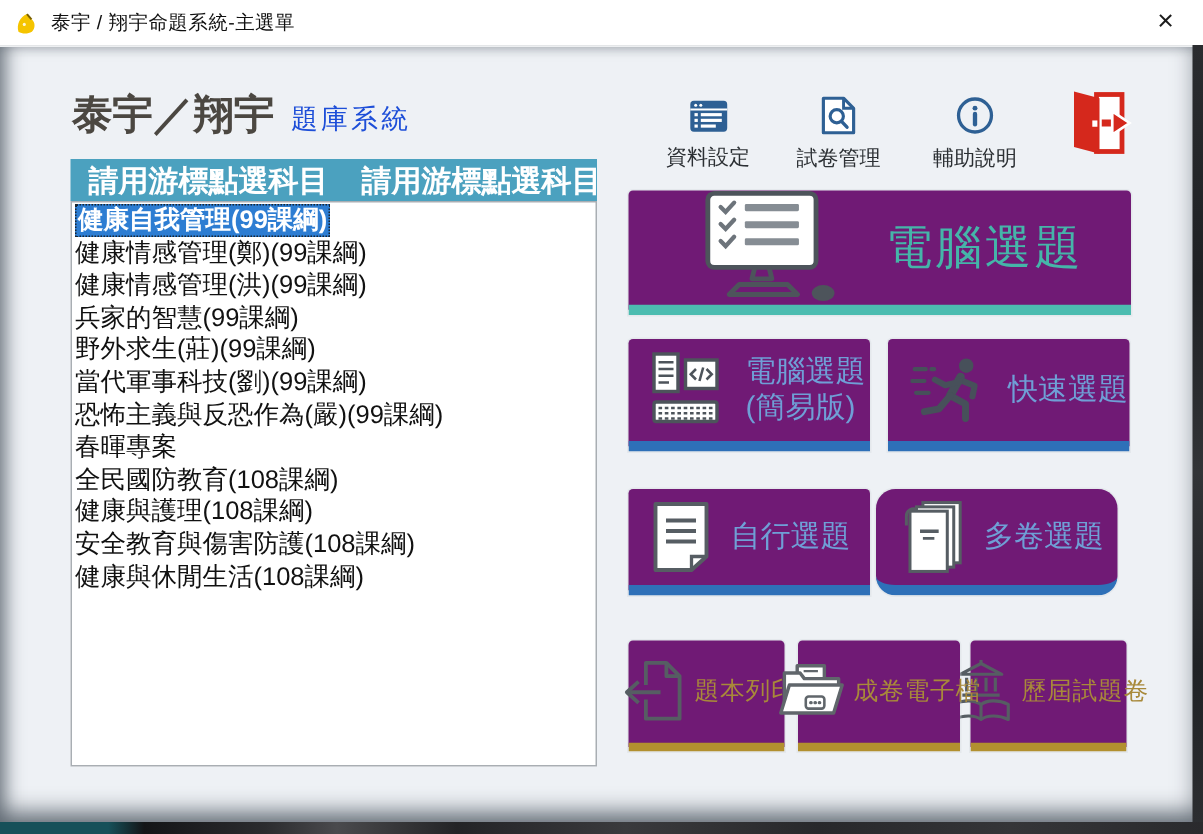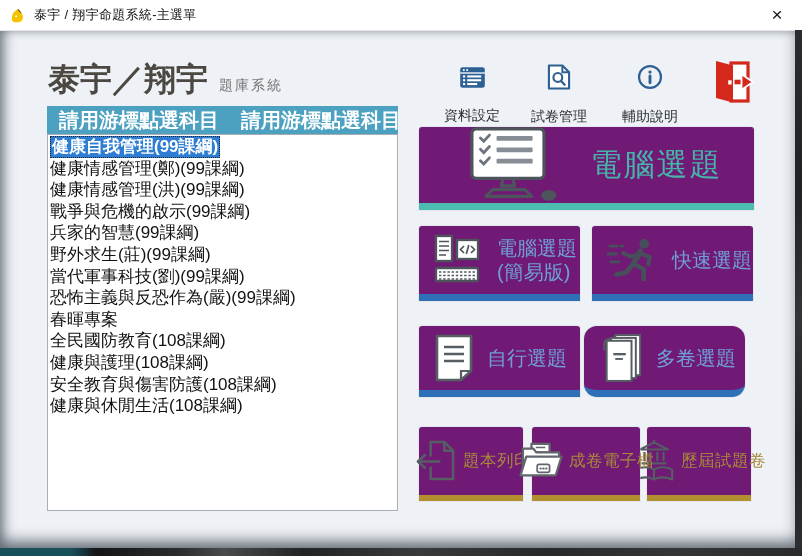--- a/index.html
+++ b/index.html
@@ -19,26 +19,26 @@
     font-size:19px;line-height:26px;color:#1b1b1b;font-weight:400;cursor:default;}
   
   .client{position:absolute;left:0;top:31px;width:802px;height:517px;background:#eef1f5;
     box-shadow:
       inset 12px 0 12px -8px rgba(95,104,114,.85),
       inset -16px 0 14px -10px rgba(95,104,114,.65),
       inset 0 -16px 14px -9px rgba(95,104,114,.9),
       inset 0 7px 8px -6px rgba(120,128,137,.55);}
   
   .brand{position:absolute;left:48px;top:27px;display:flex;align-items:baseline;}
-  .brand-main{font-size:32px;font-weight:bold;color:#4b4741;}
-  .brand-sub{font-size:14px;color:#737373;margin-left:11px;letter-spacing:2px;}
+  .brand-main{font-size:27px;font-weight:bold;color:#4b4741;}
+  .brand-sub{font-size:18px;color:#1d4ed8;margin-left:11px;letter-spacing:2px;}
   
   .tb-item{position:absolute;top:32px;width:86px;text-align:center;cursor:default;}
   .tb-item .ticon{display:inline-flex;height:28px;align-items:center;}
-  .tb-label{font-size:14px;color:#2c3034;margin-top:14px;}
+  .tb-label{font-size:14px;color:#2c3034;margin-top:2px;}
   .exit-btn{position:absolute;left:712px;top:30px;width:44px;height:46px;display:flex;
     align-items:center;justify-content:center;cursor:default;}
   
   .subj-header{position:absolute;left:47px;top:75px;width:351px;height:28px;background:#4ba1bf;
     color:#fff;font-weight:bold;font-size:20px;display:flex;align-items:center;
     padding-left:12px;box-sizing:border-box;white-space:nowrap;overflow:hidden;}
   .subj-header .h2{margin-left:22px;}
   .subj-list{position:absolute;left:47px;top:103px;width:351px;height:377px;background:#fff;
     border:1px solid #a9aeb3;box-sizing:border-box;padding-top:1px;overflow:hidden;}
   .li{height:21.6px;line-height:21.6px;font-size:17px;color:#111;padding-left:2px;white-space:nowrap;cursor:default;}
@@ -146,21 +146,20 @@
 
     <div class="subj-header">
       <span class="h1">請用游標點選科目</span>
       <span class="h2">請用游標點選科目</span>
     </div>
 
     <div class="subj-list">
       <div class="li"><span class="sel">健康自我管理(99課綱)</span></div>
       <div class="li"><span>健康情感管理(鄭)(99課綱)</span></div>
       <div class="li"><span>健康情感管理(洪)(99課綱)</span></div>
-      <div class="li"><span>戰爭與危機的啟示(99課綱)</span></div>
       <div class="li"><span>兵家的智慧(99課綱)</span></div>
       <div class="li"><span>野外求生(莊)(99課綱)</span></div>
       <div class="li"><span>當代軍事科技(劉)(99課綱)</span></div>
       <div class="li"><span>恐怖主義與反恐作為(嚴)(99課綱)</span></div>
       <div class="li"><span>春暉專案</span></div>
       <div class="li"><span>全民國防教育(108課綱)</span></div>
       <div class="li"><span>健康與護理(108課綱)</span></div>
       <div class="li"><span>安全教育與傷害防護(108課綱)</span></div>
       <div class="li"><span>健康與休閒生活(108課綱)</span></div>
     </div>

